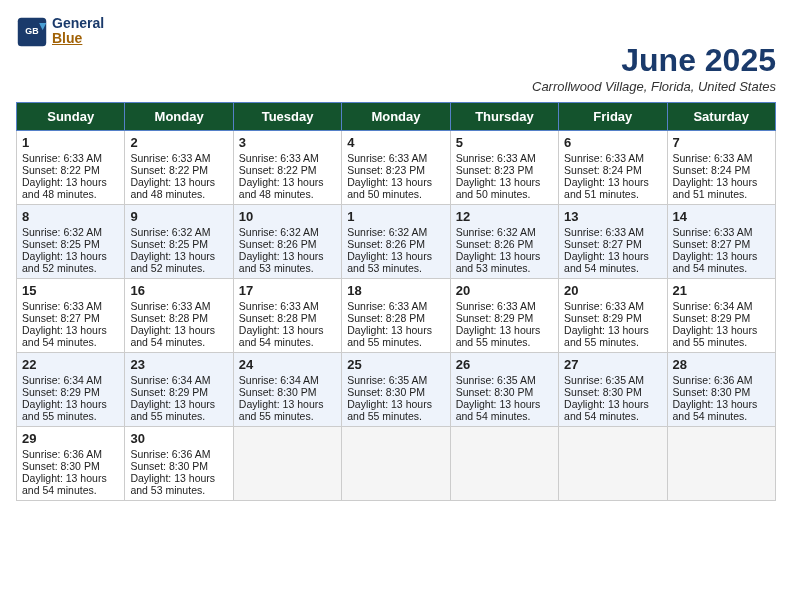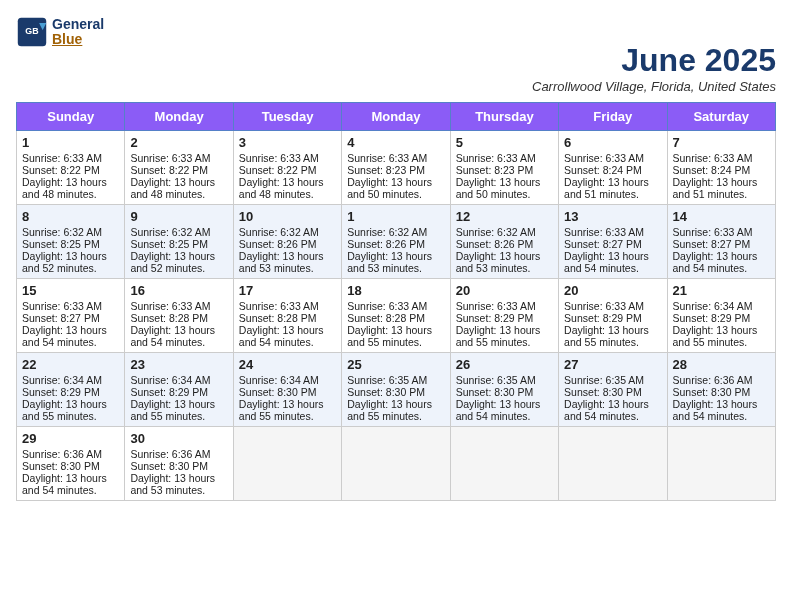--- a/index.html
+++ b/index.html
@@ -11,21 +11,21 @@
       padding: 16px;
     }
     .header {
       display: flex;
       justify-content: space-between;
       align-items: flex-start;
       margin-bottom: 8px;
     }
     .logo {
       display: flex;
-      align-items: center;
+      align-items: flex-start;
       gap: 4px;
     }
     .logo-text {
       font-size: 14px;
       font-weight: bold;
       color: #1a3a6b;
       line-height: 1.1;
     }
     .logo-text span {
       color: #a16207;
@@ -48,21 +48,21 @@
       font-size: 13px;
       color: #333;
       font-style: italic;
     }
     .calendar {
       width: 100%;
       border-collapse: collapse;
       border: 1px solid #ccc;
     }
     .calendar th {
-      background: #8b5cf6;
+      background: #14532d;
       color: #fff;
       text-align: center;
       font-size: 13px;
       padding: 6px 1px;
       border: 1px solid #5580c8;
     }
     .calendar td {
       vertical-align: top;
       border: 1px solid #ccc;
       padding: 4px 5px;

